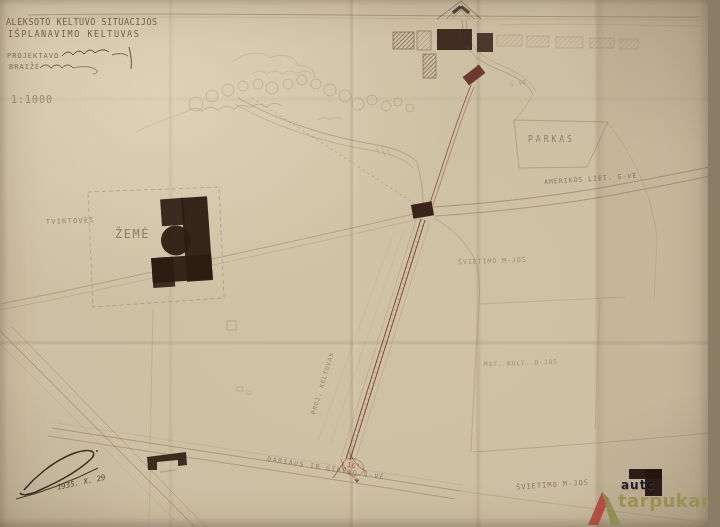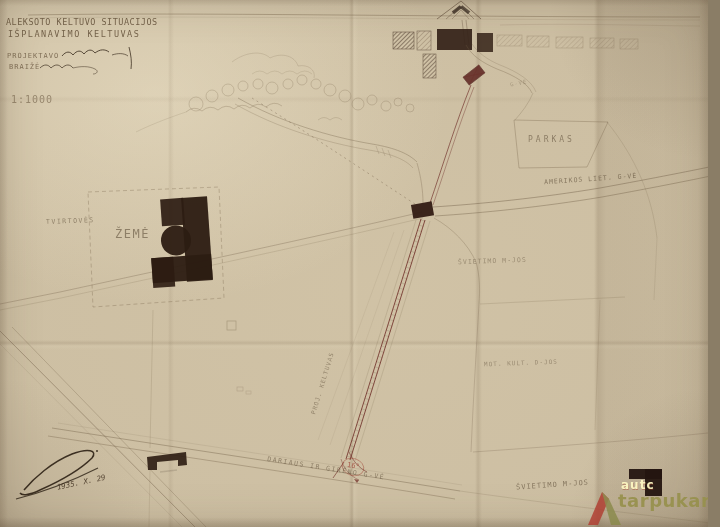--- a/index.html
+++ b/index.html
@@ -21,21 +21,21 @@
       radial-gradient(circle at 0% 100%, rgba(70,54,36,0.12), rgba(70,54,36,0) 150px),
       radial-gradient(circle at 100% 100%, rgba(70,54,36,0.15), rgba(70,54,36,0) 140px),
       radial-gradient(ellipse 420px 300px at 22% 18%, rgba(242,232,206,0.45), rgba(242,232,206,0) 70%),
       radial-gradient(ellipse 520px 400px at 52% 55%, rgba(214,200,170,0.35), rgba(214,200,170,0) 75%);
     box-shadow:inset 0 0 40px rgba(80,62,42,0.25);}
   svg.lines{position:absolute;left:0;top:0;}
   .maplabel{position:absolute;white-space:nowrap;color:#4a3a26;}
   .tb{position:absolute;white-space:nowrap;color:#5a4730;}
   .wm{position:absolute;left:584px;top:477px;width:136px;height:50px;opacity:0.93;}
   .wm .l1{position:absolute;left:37px;top:1px;font-size:12px;font-weight:bold;
-    color:#fef9c3;letter-spacing:1px;text-shadow:0.5px 0.5px 0 rgba(162,62,44,0.45);
+    color:#0f172a;letter-spacing:1px;text-shadow:0.5px 0.5px 0 rgba(162,62,44,0.45);
     font-family:"DejaVu Sans",sans-serif;}
   .wm .l2{position:absolute;left:34px;top:13px;font-size:18px;font-weight:bold;
     color:#97914d;letter-spacing:0.5px;font-family:"DejaVu Sans",sans-serif;}
 </style>
 </head>
 <body>
 
 <div id="stage">
   <div class="paper"></div>
 

